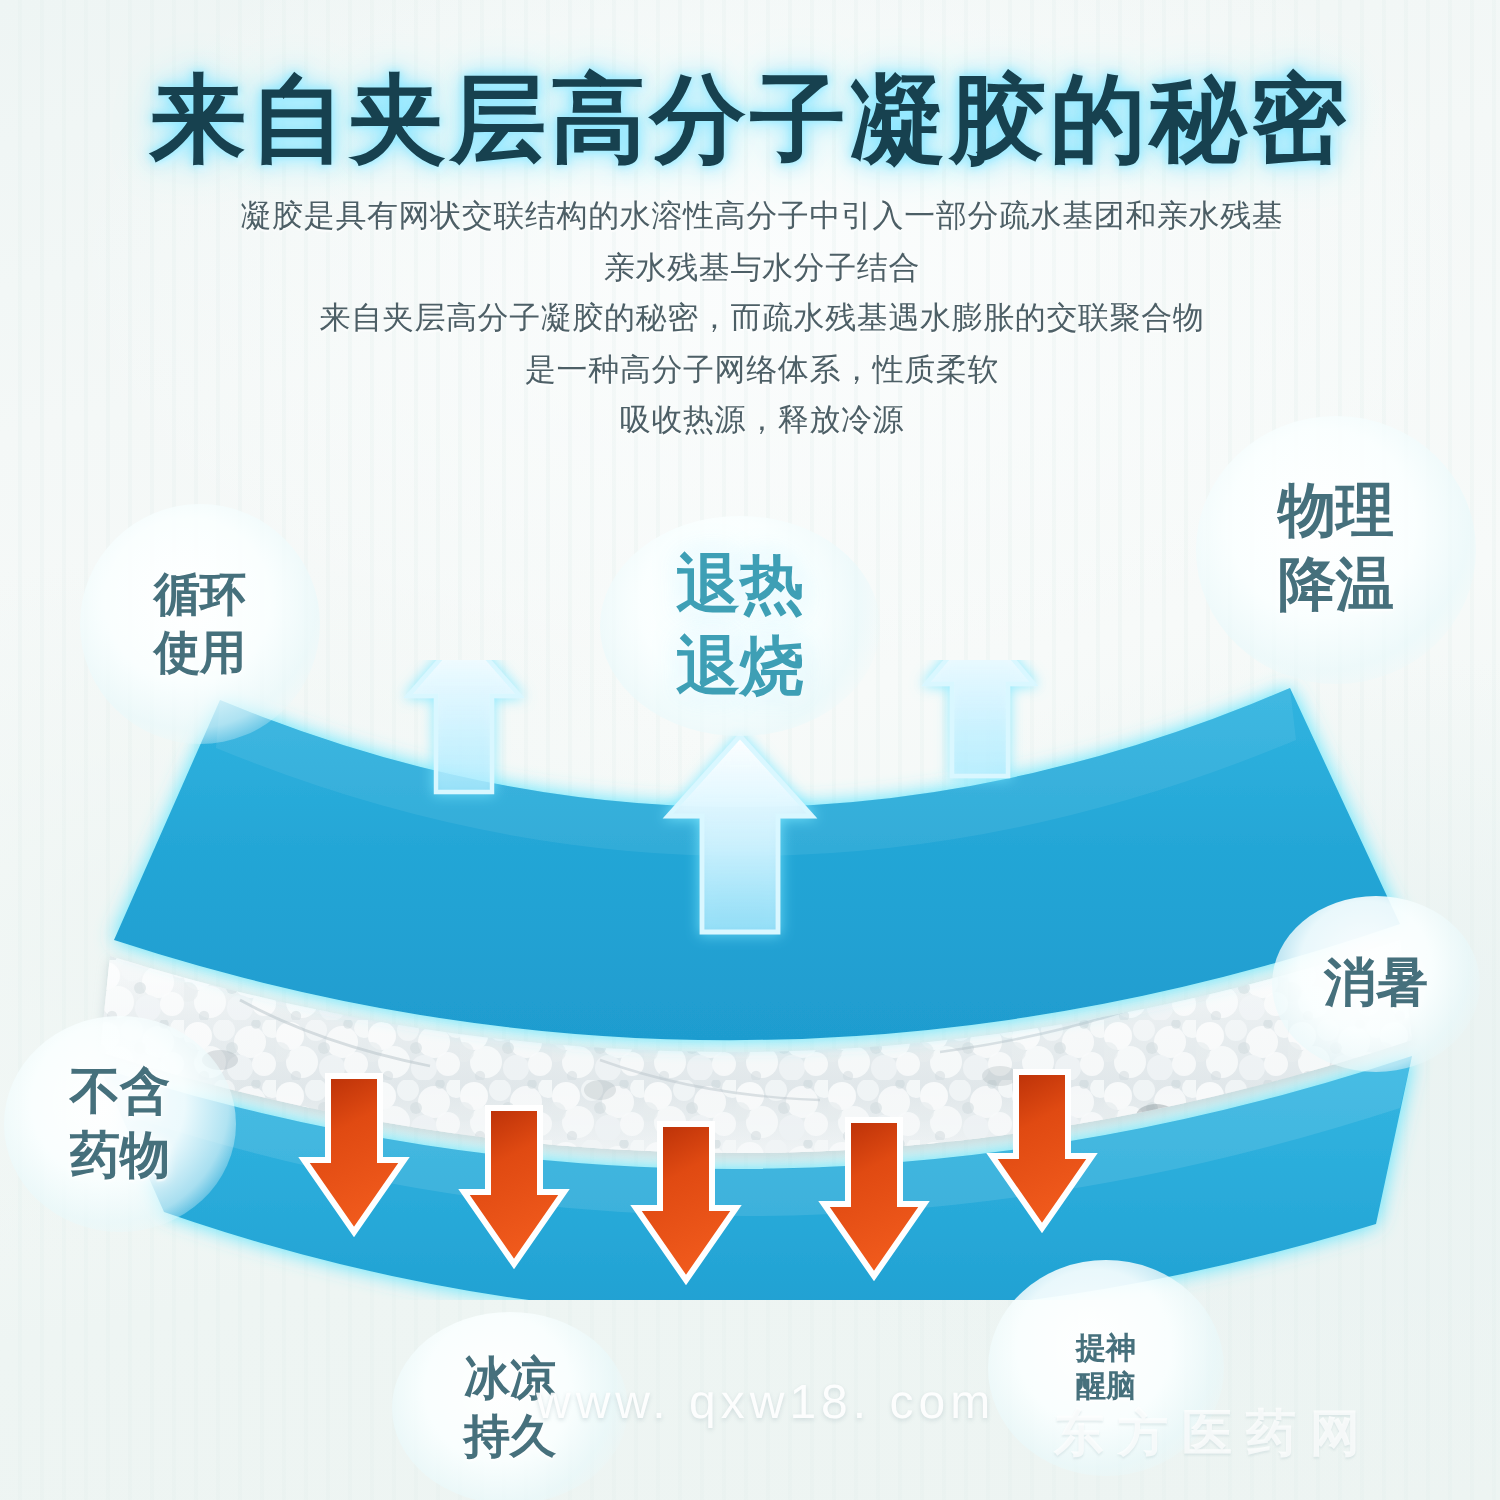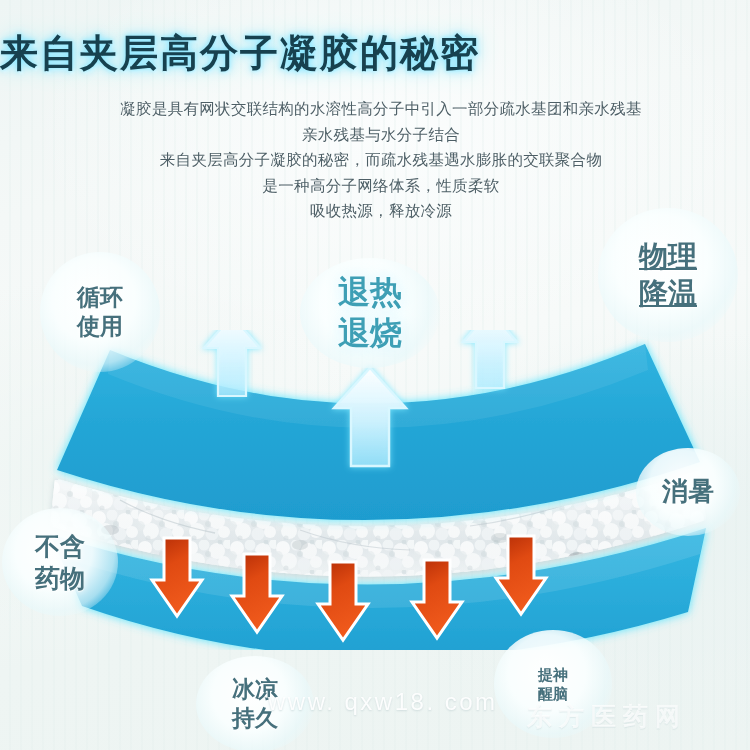--- a/index.html
+++ b/index.html
@@ -27,21 +27,22 @@
     content:""; position:absolute; inset:0; pointer-events:none;
     background:repeating-linear-gradient(90deg,
       rgba(255,255,255,0) 0px, rgba(255,255,255,0) 9px,
       rgba(226,238,236,.55) 9px, rgba(226,238,236,.55) 11px);
     opacity:.5;
   }
 
   
   .title{
     position:absolute; left:0; right:0; top:28px;
-    font-size:38px; font-weight:bold; letter-spacing:2px;
+    text-align:center;
+    font-size:48px; font-weight:bold; letter-spacing:2px;
     color:#17414f;
     text-shadow:
        0 0 4px #8fe8ff,
        0 0 10px #7fe2ff,
        0 0 22px #a9efff,
        2px 3px 2px rgba(255,255,255,.85);
     z-index:6;
   }
   .desc{
     position:absolute; left:0; right:0; top:96px;
@@ -67,21 +68,21 @@
     background:
       radial-gradient(circle at 45% 40%, rgba(255,255,255,.98) 0%, rgba(250,255,255,.92) 42%,
                       rgba(233,249,251,.66) 66%, rgba(233,249,251,0) 82%);
     text-shadow:0 0 6px rgba(255,255,255,.95), 0 1px 1px rgba(255,255,255,.9);
   }
   .bubble span{ display:block; }
 
   .b-xunhuan { left:40px;  top:252px; width:120px; height:120px; font-size:23px; }
   .b-tuishao { left:300px; top:258px; width:140px; height:110px; font-size:32px;
                color:#3e9fb5; text-shadow:0 0 8px rgba(255,255,255,.98),0 0 14px rgba(180,240,255,.8); }
-  .b-wuli    { left:598px; top:208px; width:140px; height:134px; font-size:29px;text-decoration:underline; }
+  .b-wuli    { left:598px; top:208px; width:140px; height:134px; font-size:29px; }
   .b-xiaoshu { left:636px; top:448px; width:104px; height:88px;  font-size:26px; }
   .b-buhan   { left:2px;   top:508px; width:116px; height:108px; font-size:25px; }
   .b-binglian{ left:196px; top:656px; width:118px; height:96px;  font-size:23px; }
   .b-tishen  { left:494px; top:630px; width:118px; height:108px; font-size:15px; }
 
   
   .diagram{ position:absolute; left:0; top:330px; width:750px; height:320px; z-index:3; }
   .diagram svg{ display:block; }
 
   

